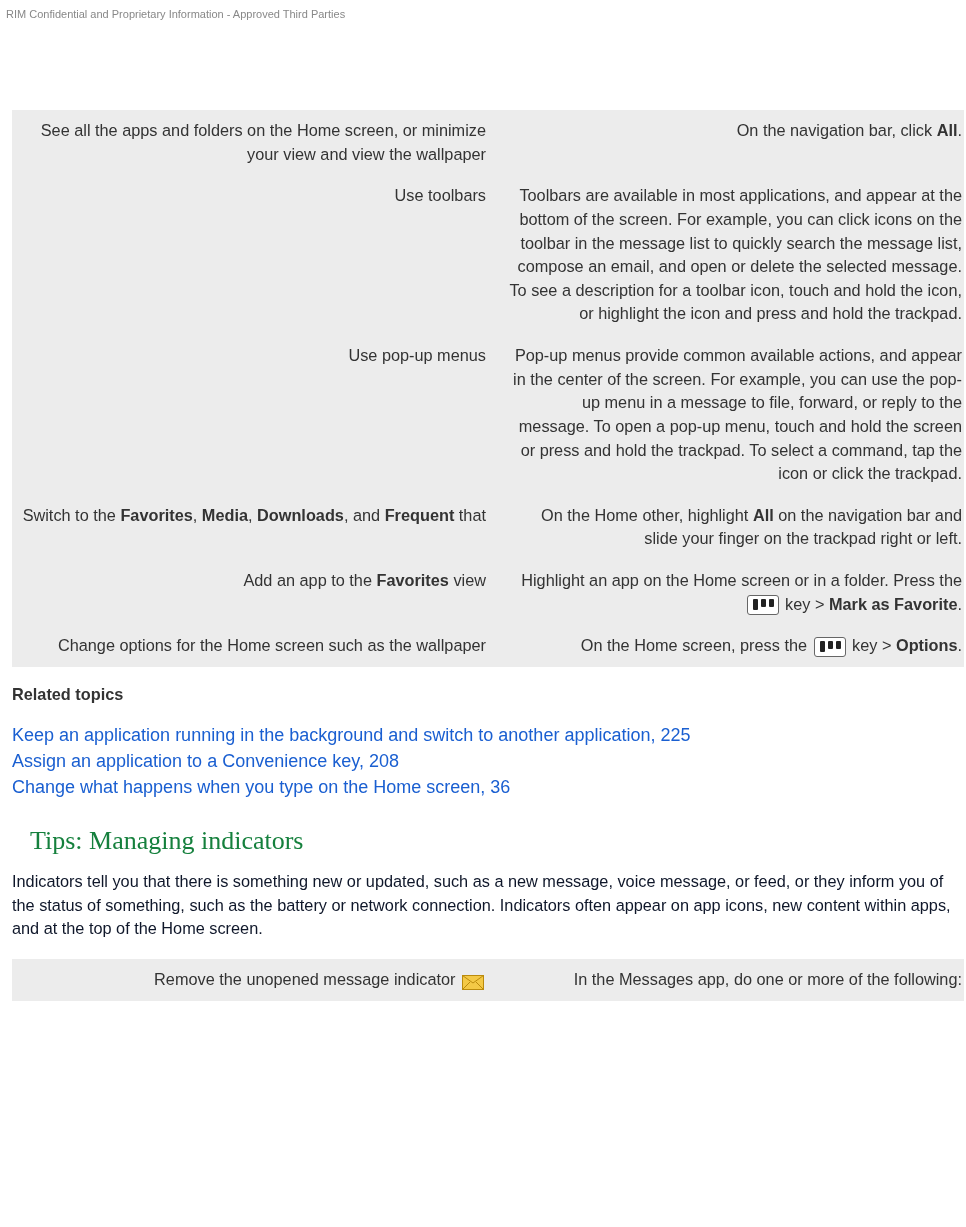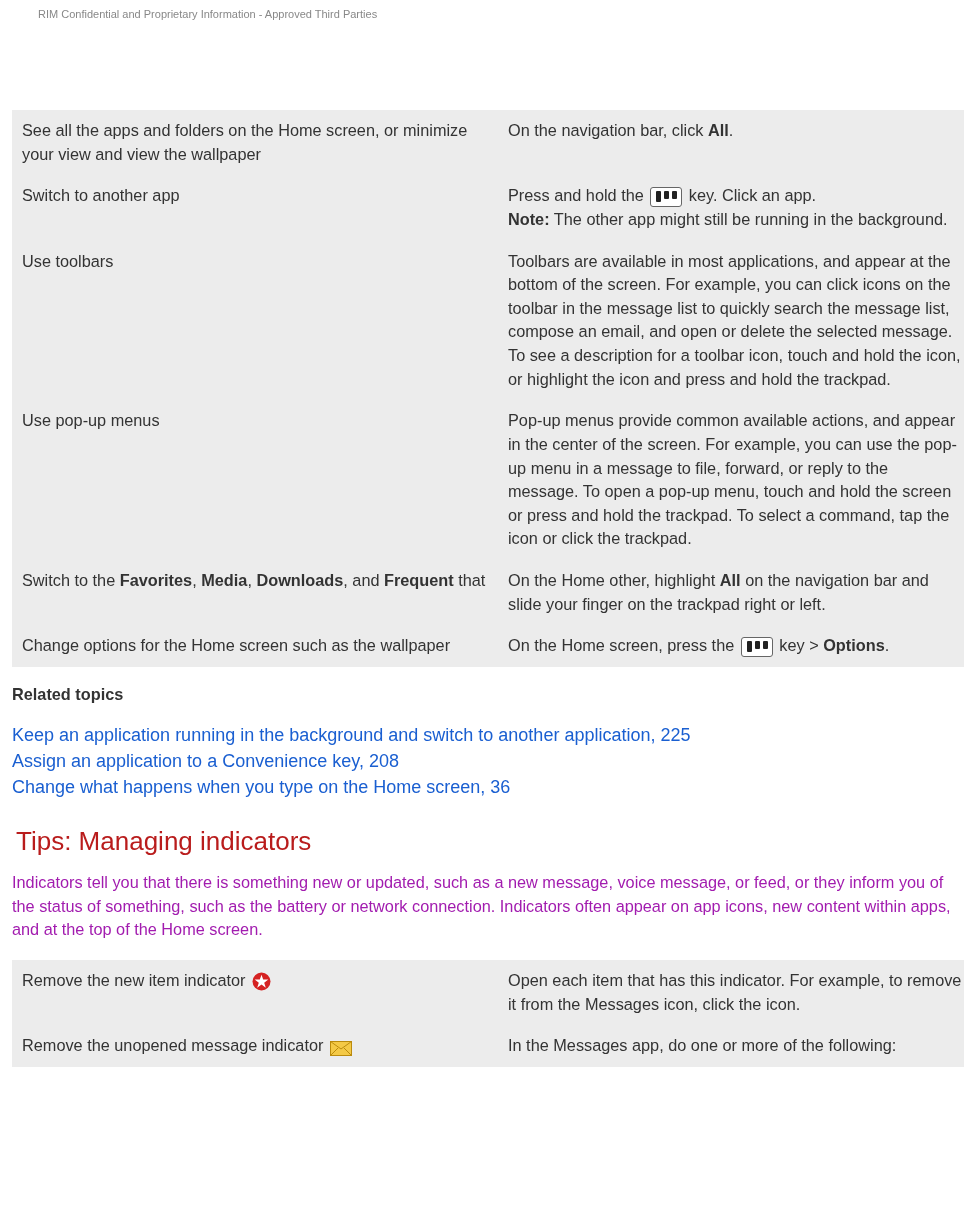--- a/index.html
+++ b/index.html
@@ -1,30 +1,30 @@
 <!DOCTYPE html>
 <html><head>
 <meta charset="utf-8">
 <style>
   * { box-sizing: border-box; margin: 0; padding: 0; }
   html, body { width: 966px; background: #fff; font-family: "Segoe UI", "Helvetica Neue", Arial, sans-serif; color: #333; }
   body { padding: 8px 0 20px 0; }
-  .header-strip { font-size: 11px; color: #888; padding-left: 6px; margin-bottom: 90px; margin-left: 32px; }
+  .header-strip { font-size: 11px; color: #888; padding-left: 6px; margin-bottom: 90px; }
   .content { padding: 0 4px 0 12px; }
   table.info { width: 952px; border-collapse: collapse; margin-bottom: 18px; }
   table.info td { vertical-align: top; font-size: 16.3px; line-height: 1.45; color: #333; }
   table.info tr td:first-child { width: 490px; padding: 9px 16px 9px 10px; }
   table.info tr td:last-child { padding: 9px 2px 9px 6px; }
-  table.info tr.alt td { background: #ececec; }
+  table.info tr.alt td { background: #ececec; text-align: right; }
   .bold { font-weight: 700; margin-top: 48px; }
   .note-label { font-weight: 700; }
   .related-head { font-weight: 700; font-size: 16.3px; margin-bottom: 18px; }
   .related-link { color: #1a5fd1; font-size: 18px; line-height: 1.45; display: block; }
-  .section-title { font-size: 26px; font-weight: 400; color: #b91c1c; margin: 26px 0 14px 4px; font-family: Liberation Sans, sans-serif; }
-  .para { font-size: 16.3px; line-height: 1.45; color: #a21caf; margin-bottom: 18px; padding-right: 4px; }
+  .section-title { font-size: 26px; font-weight: 400; color: #15803d; margin: 26px 0 14px 18px; font-family: Liberation Serif, serif; }
+  .para { font-size: 16.3px; line-height: 1.45; color: #0f172a; margin-bottom: 18px; padding-right: 4px; }
   .icon-key {
     display: inline-block; width: 32px; height: 20px; border: 1px solid #666; border-radius: 3px;
     vertical-align: middle; position: relative; background: #fff; margin: 0 2px;
   }
   .icon-key::before {
     content: ""; position: absolute; left: 5px; top: 6px; width: 5px; height: 5px; background: #222; border-radius: 1px;
     box-shadow: 8px 0 0 #222, 16px 0 0 #222, 0 -3px 0 #222, 8px -3px 0 #222, 16px -3px 0 #222, 0 3px 0 #222;
   }
   .icon-new-item {
     display: inline-block; width: 19px; height: 19px; vertical-align: middle; margin: 0 2px;
@@ -43,27 +43,20 @@
   <table class="info">
 
     <tbody>
         <tr class="alt">
       <td>See all the apps and folders on the Home screen, or minimize your view and view the wallpaper</td>
       <td>
         <span>On the navigation bar, click </span><span class="bold">All</span><span>.</span>
       </td>
     </tr>
 
-    <tr class="alt">
-      <td>Switch to another app</td>
-      <td>
-        <span>Press and hold the </span><span class="icon-key"></span><span> key. Click an app.</span><br>
-        <span class="note-label">Note:</span> <span>The other app might still be running in the background.</span>
-      </td>
-    </tr>
 
 
     <tr class="alt">
       <td>Use toolbars</td>
       <td>Toolbars are available in most applications, and appear at the bottom of the screen. For example, you can click icons on the toolbar in the message list to quickly search the message list, compose an email, and open or delete the selected message. To see a description for a toolbar icon, touch and hold the icon, or highlight the icon and press and hold the trackpad.</td>
     </tr>
 
     <tr class="alt">
       <td>Use pop-up menus</td>
       <td>Pop-up menus provide common available actions, and appear in the center of the screen. For example, you can use the pop-up menu in a message to file, forward, or reply to the message. To open a pop-up menu, touch and hold the screen or press and hold the trackpad. To select a command, tap the icon or click the trackpad.</td>
@@ -71,51 +64,48 @@
 
     <tr class="alt">
       <td>
         <span>Switch to the </span><span class="bold">Favorites</span><span>, </span><span class="bold">Media</span><span>, </span><span class="bold">Downloads</span><span>, and </span><span class="bold">Frequent</span><span> that</span>
       </td>
       <td>
         <span>On the Home other, highlight </span><span class="bold">All</span><span> on the navigation bar and slide your finger on the trackpad right or left.</span>
       </td>
     </tr>
 
+    <tr class="alt">
+      <td>
+        <span>Add an app to the </span><span class="bold">Favorites</span><span> view</span>
+      </td>
+      <td>
+        <span>Highlight an app on the Home screen or in a folder. Press the </span><span class="icon-key"></span><span> key &gt; </span><span class="bold">Mark as Favorite</span><span>.</span>
+      </td>
+    </tr>
 
     <tr class="alt">
       <td>Change options for the Home screen such as the wallpaper</td>
       <td>
         <span>On the Home screen, press the </span><span class="icon-key"></span><span> key &gt; </span><span class="bold">Options</span><span>.</span>
       </td>
     </tr>
   </tbody>
     </table>
 
   <div class="related-head">Related topics</div>
   <a class="related-link">Keep an application running in the background and switch to another application, 225</a>
   <a class="related-link">Assign an application to a Convenience key, 208</a>
   <a class="related-link">Change what happens when you type on the Home screen, 36</a>
 
   <h2 class="section-title">Tips: Managing indicators</h2>
   <p class="para">Indicators tell you that there is something new or updated, such as a new message, voice message, or feed, or they inform you of the status of something, such as the battery or network connection. Indicators often appear on app icons, new content within apps, and at the top of the Home screen.</p>
 
   <table class="info">
     <tbody>
-        <tr class="alt">
-      <td>
-        <span>Remove the new item indicator </span><span class="icon-new-item">
-          <svg width="19" height="19" viewBox="0 0 19 19">
-                <circle cx="9.5" cy="9.5" r="9" fill="#d52222"></circle>
-                <path d="M9.5 2.8 L11.2 7.6 L16.3 7.6 L12.2 10.8 L13.8 15.7 L9.5 12.6 L5.2 15.7 L6.8 10.8 L2.7 7.6 L7.8 7.6 Z" fill="#fff"></path>
-              </svg>
-        </span>
-      </td>
-      <td>Open each item that has this indicator. For example, to remove it from the Messages icon, click the icon.</td>
-    </tr>
     <tr class="alt">
       <td>
         <span>Remove the unopened message indicator </span><span class="icon-envelope">
           <svg width="22" height="15" viewBox="0 0 22 15">
                 <rect x="0.5" y="0.5" width="21" height="14" fill="#f4c946" stroke="#bb8b0d"></rect>
                 <path d="M0.5 0.5 L11 8 L21.5 0.5" fill="none" stroke="#bb8b0d"></path>
                 <path d="M0.5 14.5 L8 7 M21.5 14.5 L14 7" fill="none" stroke="#bb8b0d"></path>
               </svg>
         </span>
       </td>

